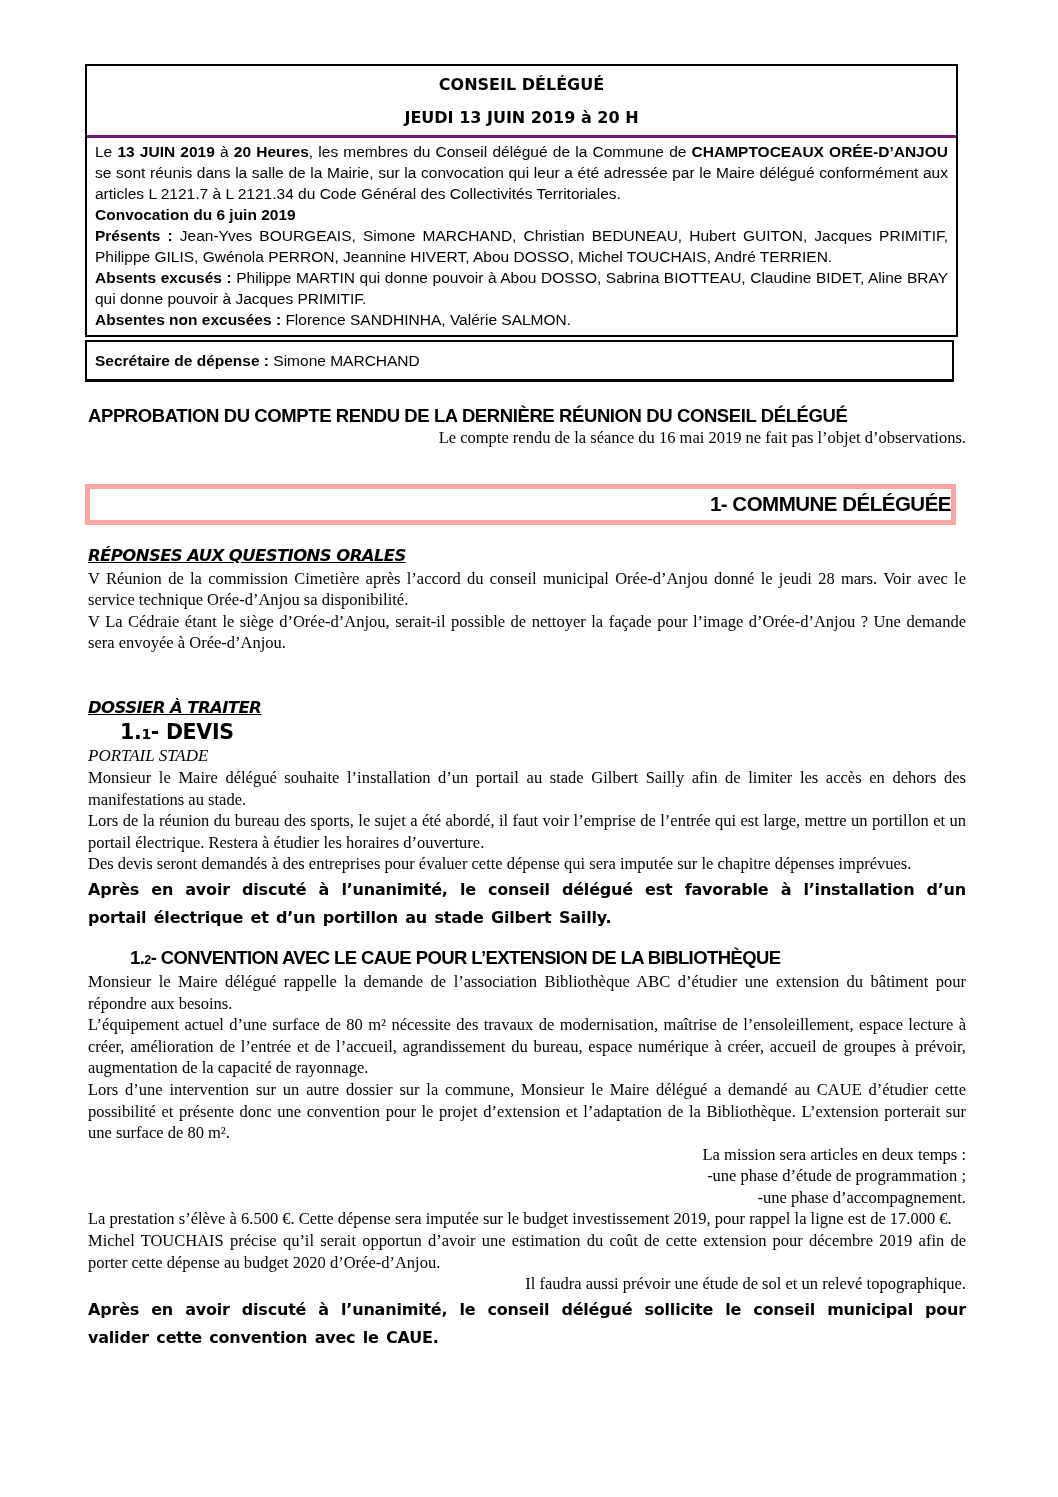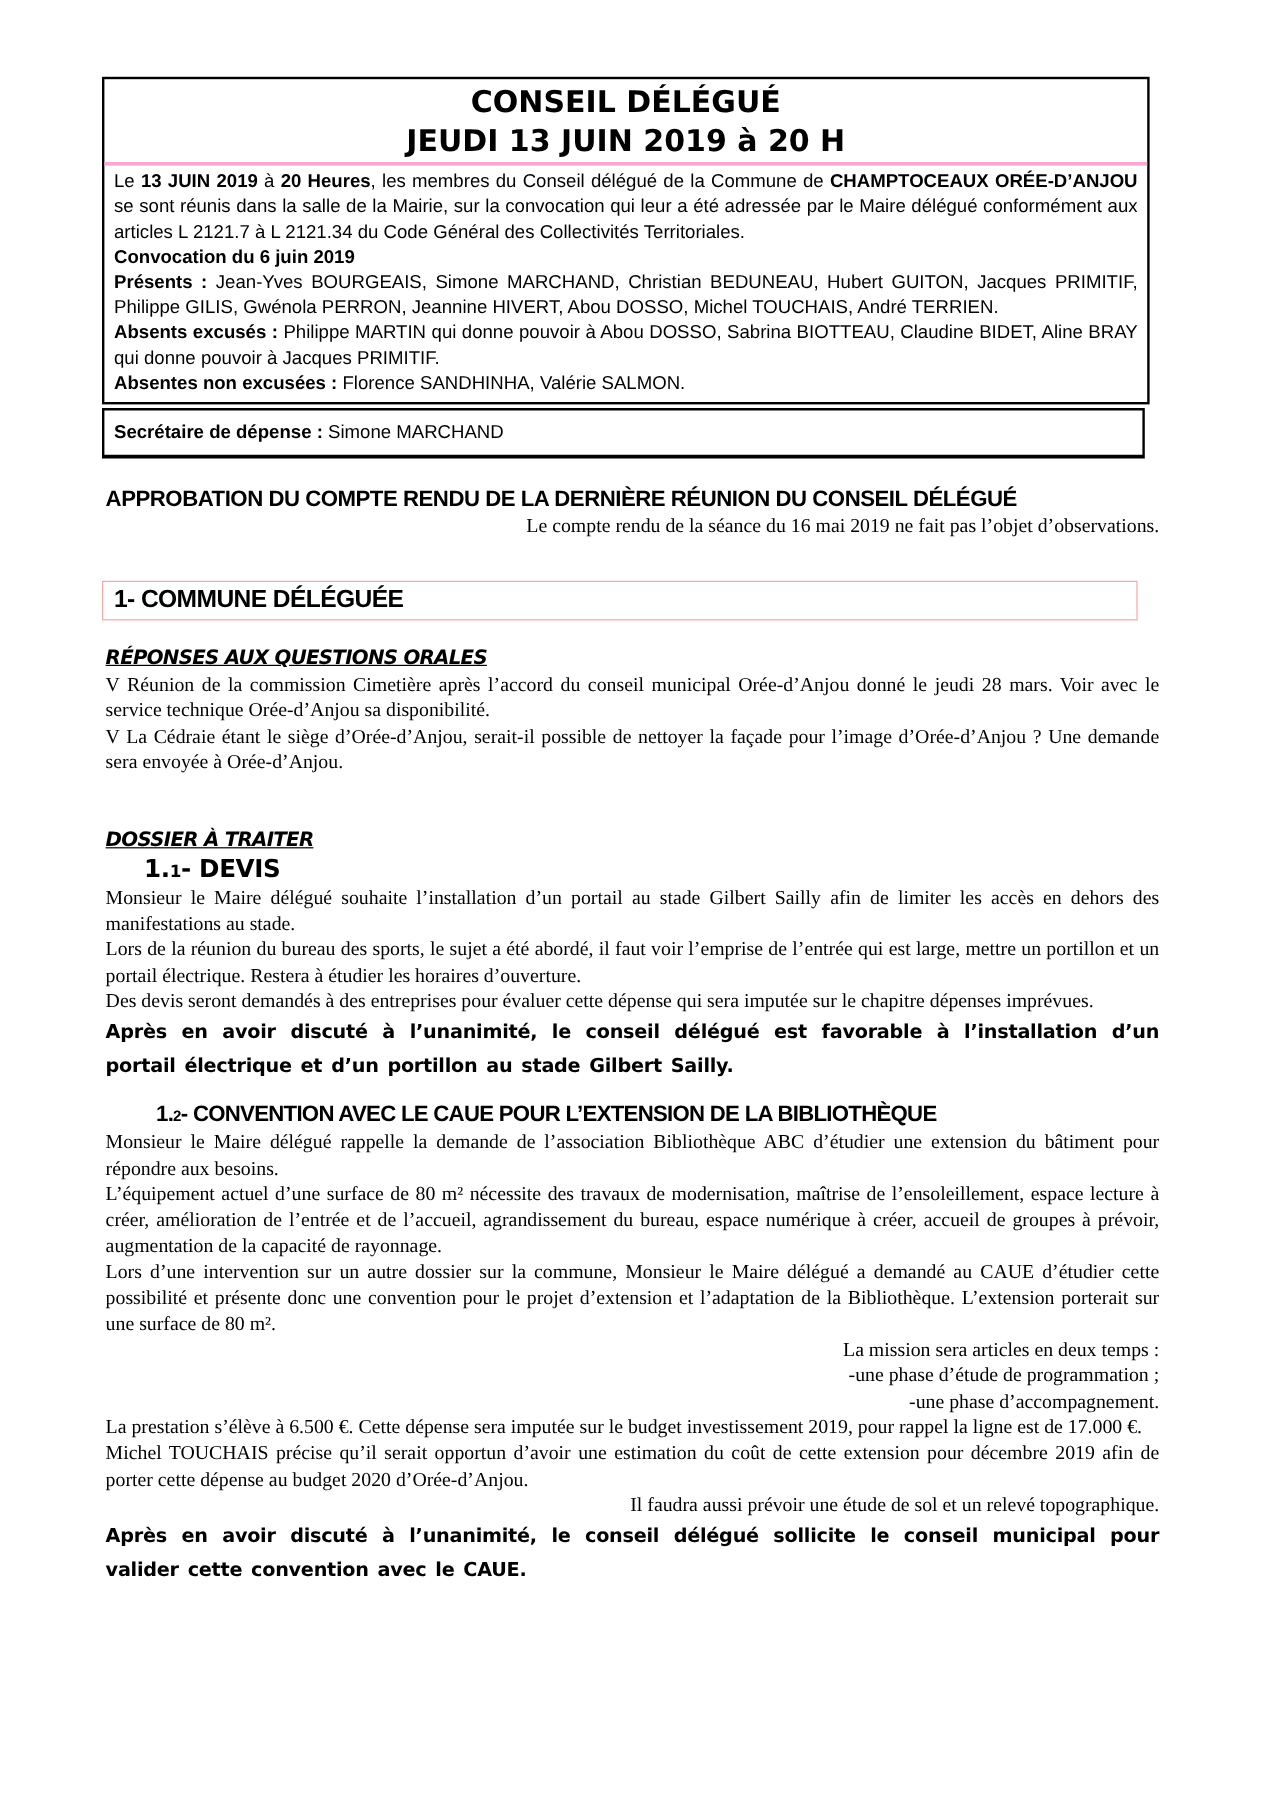--- a/index.html
+++ b/index.html
@@ -29,24 +29,24 @@
   
   .boxA {
     width: 869px;
     margin-left: -3px;
     border: 2px solid #000;
   }
   .box-title-row {
     text-align: center;
     font-family: "DejaVu Sans", sans-serif;
     font-weight: bold;
-    font-size: 25px;
+    font-size: 16px;
     line-height: 33px;
     padding: 2px 0 1px 0;
-    border-bottom: 3px solid #f9a8d4;
+    border-bottom: 3px solid #701a75;
   }
   .box-body-row {
     padding: 3px 8px 5px 8px;
   }
   .sans-par {
     margin: 0;
     font-family: "Liberation Sans", sans-serif;
     font-size: 15.5px;
     line-height: 21px;
     text-align: justify;
@@ -78,26 +78,27 @@
     font-family: "Liberation Serif", serif;
     font-size: 16.5px;
     line-height: 21.6px;
     text-align: justify;
   }
   .noj { text-align: right; }
 
   .section-box {
     margin: 35px 0 21px -3px;
     width: 852px;
-    border: 1px solid #fca5a5;
+    border: 5px solid #fca5a5;
     padding: 3px 0 4px 9px;
     font-family: "Liberation Sans", sans-serif;
     font-weight: bold;
     font-size: 20.5px;
     letter-spacing: -0.5px;
+    text-align: right;
   }
 
   .comic-head {
     margin: 6px 0 3px 0;
     font-family: "DejaVu Sans", sans-serif;
     font-weight: bold;
     font-style: italic;
     text-decoration: underline;
     font-size: 16.5px;
     letter-spacing: -0.6px;
@@ -168,20 +169,21 @@
 
     <div class="section-box"><span>1- COMMUNE DÉLÉGUÉE</span></div>
 
     <div class="comic-head">RÉPONSES AUX QUESTIONS ORALES</div>
     <p class="serif-par"><span>V</span><span> Réunion de la commission Cimetière après l’accord du conseil municipal Orée-d’Anjou donné le jeudi 28 mars. Voir avec le service technique Orée-d’Anjou sa disponibilité.</span></p>
     <p class="serif-par"><span>V</span><span> La Cédraie étant le siège d’Orée-d’Anjou, serait-il possible de nettoyer la façade pour l’image d’Orée-d’Anjou ? Une demande sera envoyée à Orée-d’Anjou.</span></p>
 
     <div class="comic-head dossier">DOSSIER À TRAITER</div>
 
     <div class="sub-head1"><span>1.</span><span class="small-num">1</span><span>- DEVIS</span></div>
+    <div class="italic-head">PORTAIL STADE</div>
     <p class="serif-par">Monsieur le Maire délégué souhaite l’installation d’un portail au stade Gilbert Sailly afin de limiter les accès en dehors des manifestations au stade.</p>
     <p class="serif-par">Lors de la réunion du bureau des sports, le sujet a été abordé, il faut voir l’emprise de l’entrée qui est large, mettre un portillon et un portail électrique. Restera à étudier les horaires d’ouverture.</p>
     <p class="serif-par">Des devis seront demandés à des entreprises pour évaluer cette dépense qui sera imputée sur le chapitre dépenses imprévues.</p>
     <p class="decision">Après en avoir discuté à l’unanimité, le conseil délégué est favorable à l’installation d’un portail électrique et d’un portillon au stade Gilbert Sailly.</p>
 
     <div class="sub-head2"><span>1.</span><span class="small-num">2</span><span>- CONVENTION AVEC LE CAUE POUR L’EXTENSION DE LA BIBLIOTHÈQUE</span></div>
     <p class="serif-par">Monsieur le Maire délégué rappelle la demande de l’association Bibliothèque ABC d’étudier une extension du bâtiment pour répondre aux besoins.</p>
     <p class="serif-par">L’équipement actuel d’une surface de 80 m² nécessite des travaux de modernisation, maîtrise de l’ensoleillement, espace lecture à créer, amélioration de l’entrée et de l’accueil, agrandissement du bureau, espace numérique à créer, accueil de groupes à prévoir, augmentation de la capacité de rayonnage.</p>
     <p class="serif-par">Lors d’une intervention sur un autre dossier sur la commune, Monsieur le Maire délégué a demandé au CAUE d’étudier cette possibilité et présente donc une convention pour le projet d’extension et l’adaptation de la Bibliothèque. L’extension porterait sur une surface de 80 m².</p>
     <p class="serif-par noj">La mission sera articles en deux temps :</p>

